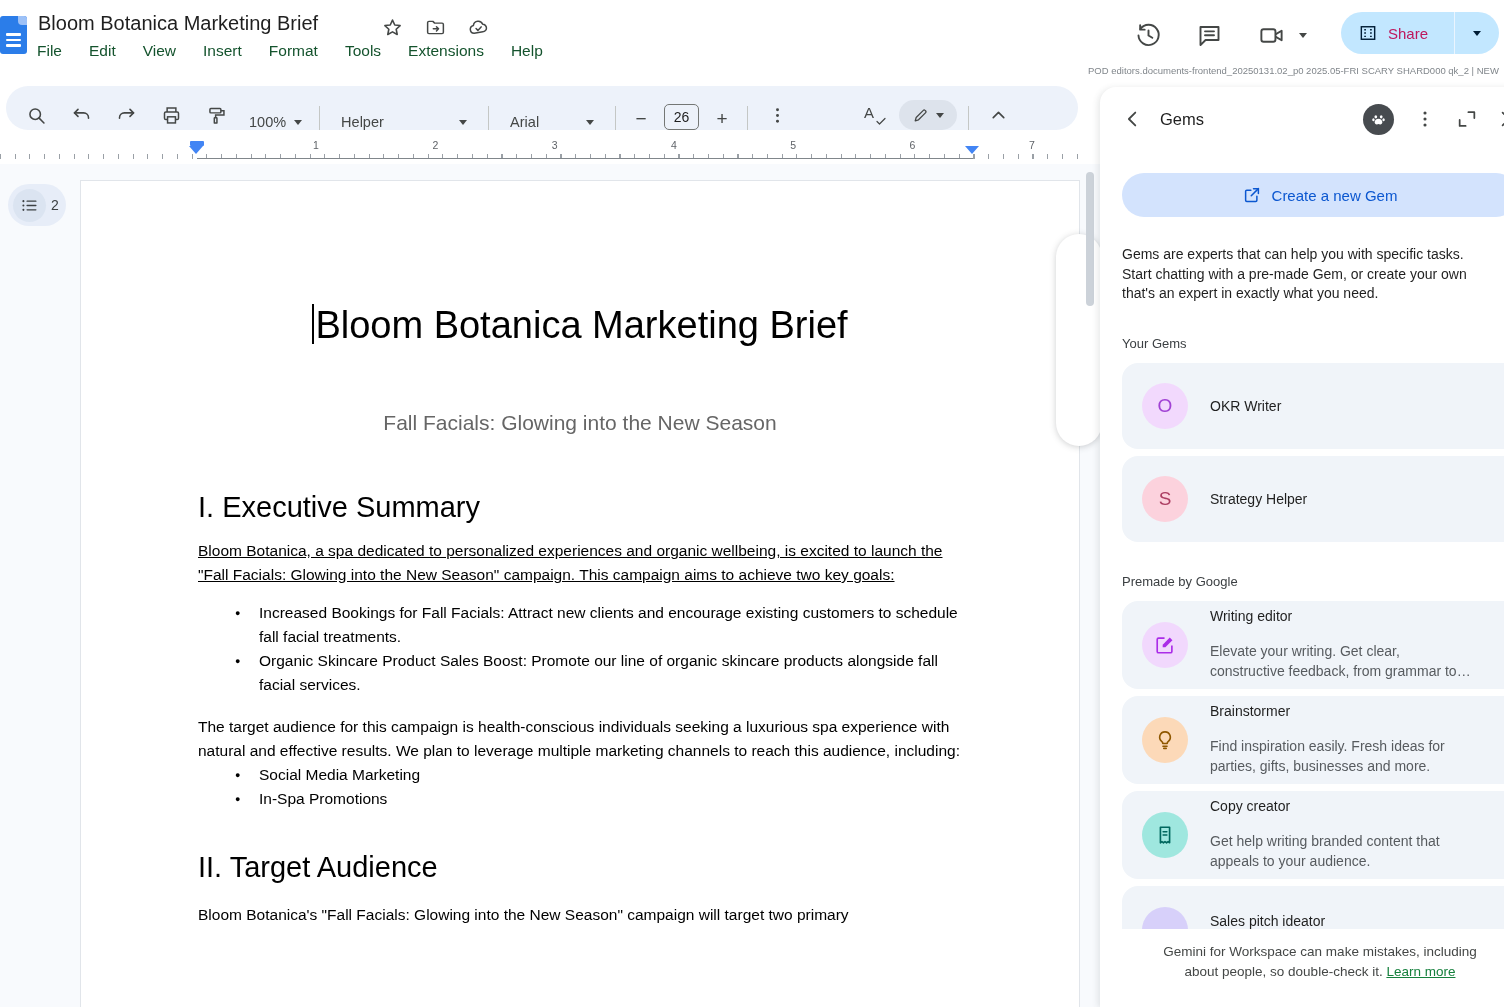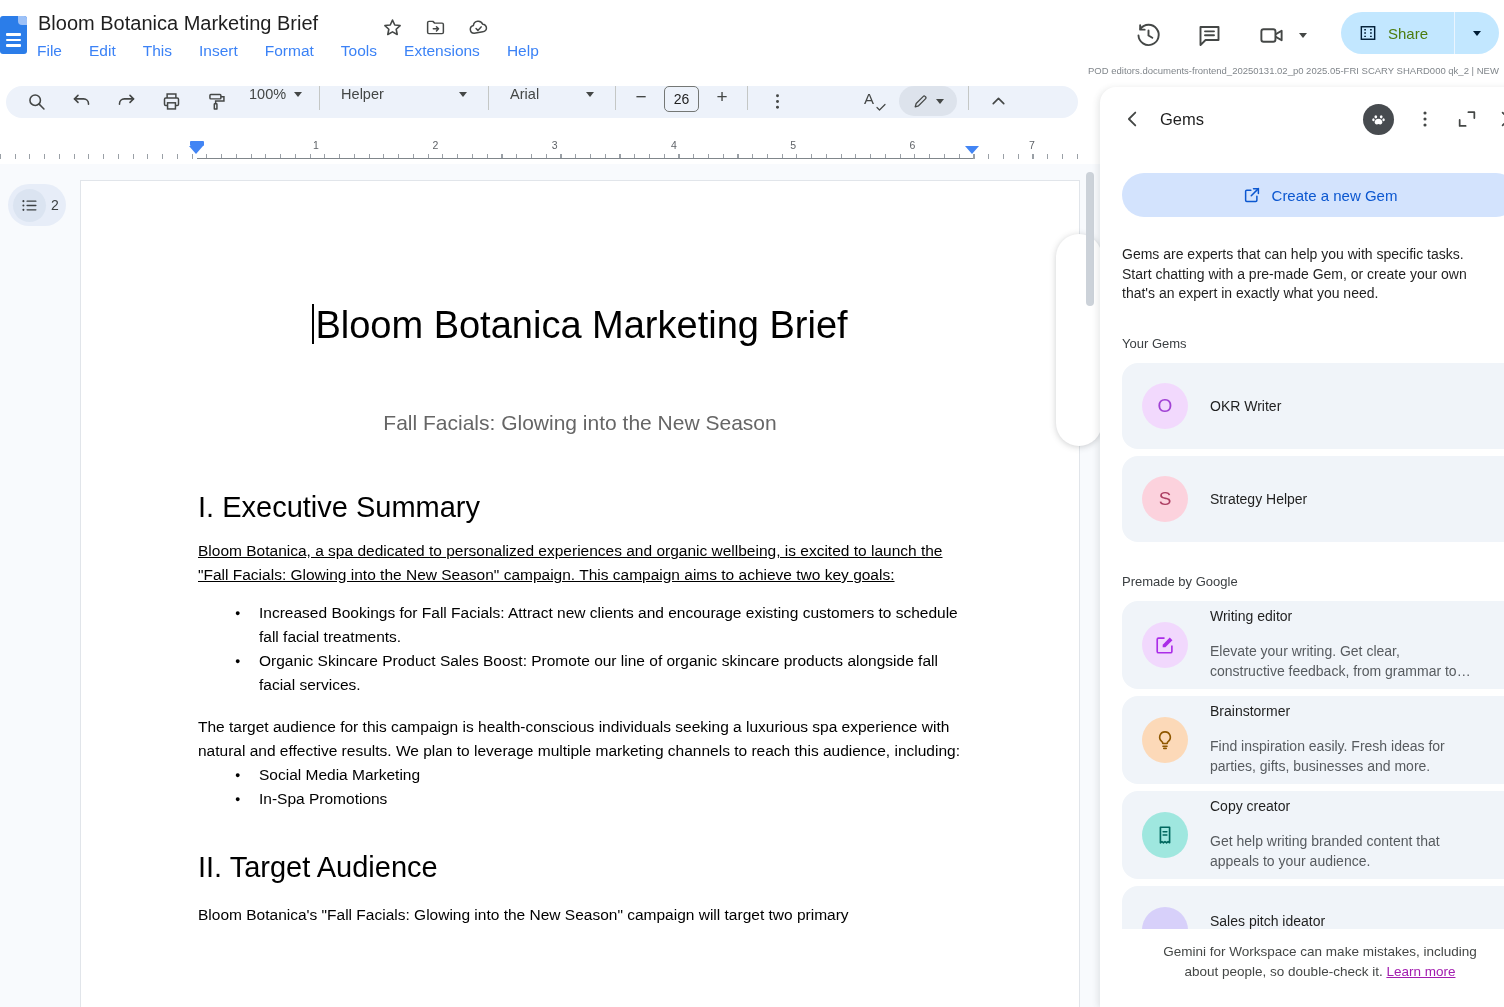--- a/index.html
+++ b/index.html
@@ -9,35 +9,35 @@
 
   
   .topbar { position:absolute; left:0; top:0; width:1504px; height:84px; background:#fff; z-index:6; }
   .docs-logo { position:absolute; left:0; top:16px; width:27px; height:38px; background:#2b7de9; border-radius:3px; overflow:hidden; }
   .docs-logo .fold { position:absolute; right:0; top:0; width:9px; height:9px; background:#9dc1f7; border-bottom-left-radius:4px; }
   .docs-logo .lines { position:absolute; left:6px; right:6px; top:17px; }
   .docs-logo .lines div { height:2.5px; background:#fff; margin-bottom:3px; border-radius:1px; }
   .doc-name { position:absolute; left:38px; top:12px; font-size:20px; color:#1f1f1f; white-space:nowrap; }
   .title-icons { position:absolute; left:382px; top:17px; display:flex; gap:22px; align-items:center; }
   .tico { width:21px; height:21px; color:#444746; }
-  .menus { position:absolute; left:37px; top:42px; display:flex; gap:27px; font-size:15.5px; color:#3b82f6; }
+  .menus { position:absolute; left:37px; top:42px; display:flex; gap:27px; font-size:15.5px; color:#14532d; }
   .menu-item { cursor:default; }
   .tr-ico { position:absolute; top:22px; width:27px; height:27px; color:#444746; }
   .cam-caret { position:absolute; left:1299px; top:33px; }
   .share-btn { position:absolute; left:1341px; top:12px; width:158px; height:42px; background:#c2e7ff; border-radius:21px; display:flex; align-items:center; }
   .share-main { display:flex; align-items:center; gap:10px; padding-left:17px; width:113px; }
-  .share-label { font-size:15px; font-weight:500; color:#4d7c0f; }
+  .share-label { font-size:15px; font-weight:500; color:#be185d; }
   .share-divider { width:1px; height:42px; background:#eaf5ff; }
   .share-caret-area { flex:1; display:flex; justify-content:center; }
   .caret-down { width:0; height:0; border-left:4.5px solid transparent; border-right:4.5px solid transparent; border-top:5.5px solid #444746; }
   .caret-dark { border-top-color:#001d35; }
   .debug-text { position:absolute; left:1088px; top:65px; width:416px; font-size:9.5px; color:#80868b; white-space:nowrap; overflow:hidden; }
 
   
-  .toolbar { position:absolute; left:6px; top:86px; width:1072px; height:32px; background:#edf2fa; border-radius:22px; display:flex; align-items:flex-start; padding:0 12px; gap:9px; z-index:4; }
+  .toolbar { position:absolute; left:6px; top:86px; width:1072px; height:44px; background:#edf2fa; border-radius:22px; display:flex; align-items:flex-end; padding:0 12px; gap:9px; z-index:4; }
   .tb-btn { width:36px; height:30px; border-radius:6px; display:flex; align-items:center; justify-content:center; color:#444746; flex:0 0 auto; }
   .tb-btn svg { width:21px; height:21px; }
   .tb-divider { width:1px; height:24px; background:#c4c7c5; flex:0 0 auto; margin:0 2px; }
   .tb-zoom { display:flex; align-items:center; gap:8px; padding:0 6px; font-size:14.5px; color:#444746; flex:0 0 auto; }
   .tb-style { display:flex; align-items:center; justify-content:space-between; width:146px; padding:0 10px; font-size:14.5px; color:#444746; flex:0 0 auto; }
   .tb-font { display:flex; align-items:center; justify-content:space-between; width:104px; padding:0 10px; font-size:14.5px; color:#444746; flex:0 0 auto; }
   .fs-box { width:35px; height:26px; border:1.5px solid #747775; border-radius:5px; display:flex; align-items:center; justify-content:center; font-size:14px; color:#1f1f1f; flex:0 0 auto; }
   .pm { font-size:19px; color:#444746; width:28px; text-align:center; flex:0 0 auto; }
   .spell { position:relative; width:34px; height:30px; flex:0 0 auto; margin-left:52px; color:#444746; }
   .spell .a { position:absolute; left:8px; top:4px; font-size:15px; }
@@ -90,21 +90,21 @@
   .gem-avatar { width:46px; height:46px; border-radius:50%; display:flex; align-items:center; justify-content:center; font-size:19px; font-weight:500; flex:0 0 auto; }
   .gem-name { font-size:14px; font-weight:500; color:#1f1f1f; }
   .gem-text { display:flex; flex-direction:column; gap:18px; }
   .gem-desc { font-size:14px; line-height:19.5px; color:#575b5f; }
   .gem-desc div { white-space:nowrap; }
   .gicon svg { display:none; width:22px; height:22px; }
   .gicon[data-icon="edit-square"] .ic-edit-square { display:block; }
   .gicon[data-icon="lightbulb"] .ic-lightbulb { display:block; }
   .gicon[data-icon="document"] .ic-document { display:block; }
   .sb-footer { position:absolute; left:0; right:0; bottom:0; height:78px; background:#fff; padding-top:13px; text-align:center; font-size:13.5px; line-height:20px; color:#444746; z-index:3; }
-  .sb-footer a { color:#a21caf; text-decoration:underline; cursor:pointer; }
+  .sb-footer a { color:#15803d; text-decoration:underline; cursor:pointer; }
 </style>
 </head>
 <body>
 
 <div class="topbar">
   <div class="docs-logo">
     <div class="fold"></div>
     <div class="lines">
         <div></div>
         <div></div>
@@ -128,21 +128,21 @@
       <svg viewBox="0 0 24 24" fill="none" stroke="#444746" stroke-width="1.7">
           <path d="M7 18.5a4.5 4.5 0 01-.8-8.9 5.5 5.5 0 0110.6-1.2 4.2 4.2 0 01.2 8.4z" stroke-linejoin="round"></path>
           <path d="M9.2 13.2l2.1 2.1 3.7-4" stroke-linecap="round" stroke-linejoin="round"></path>
         </svg>
     </span>
   </div>
   <div class="menus">
 
   <span class="menu-item">File</span>
       <span class="menu-item">Edit</span>
-      <span class="menu-item">This</span>
+      <span class="menu-item">View</span>
       <span class="menu-item">Insert</span>
       <span class="menu-item">Format</span>
       <span class="menu-item">Tools</span>
       <span class="menu-item">Extensions</span>
       <span class="menu-item">Help</span>
     </div>
 
   <span class="tr-ico" style="left:1135px;">
     <svg viewBox="0 0 24 24" fill="none" stroke="#444746" stroke-width="1.7">
         <path d="M4.8 6.2A9 9 0 113.1 12" stroke-linecap="round"></path>

